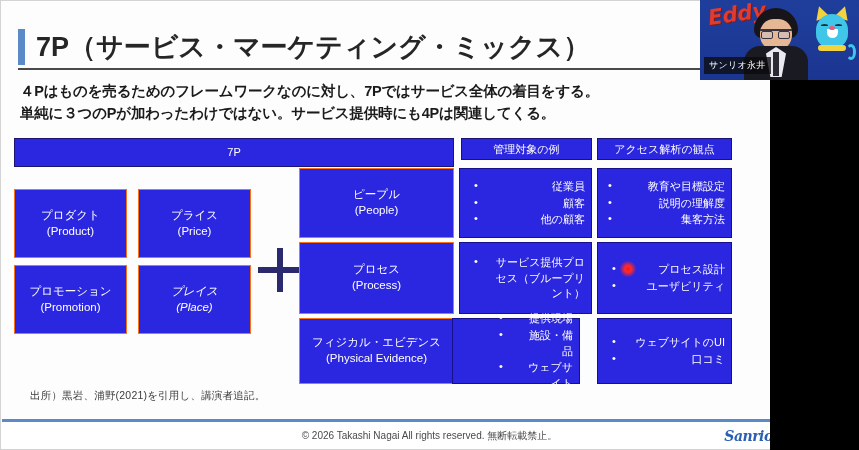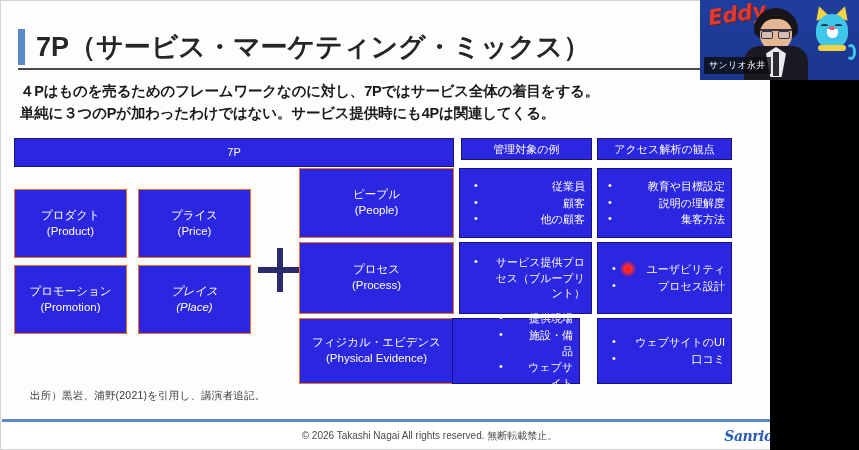--- a/index.html
+++ b/index.html
@@ -399,22 +399,22 @@
         <div class="en">(Process)</div>
       </div>
     </div>
     <div class="cell-list" style="left:459px; top:242px; width:133px; height:72px;">
       <ul>
         <li>サービス提供プロセス（ブループリント）</li>
       </ul>
     </div>
     <div class="cell-list" style="left:597px; top:242px; width:135px; height:72px;">
       <ul>
+        <li>プロセス設計</li>
         <li>ユーザビリティ</li>
-        <li>プロセス設計</li>
       </ul>
     </div>
 
     <div class="cell" style="left:299px; top:318px; width:155px; height:66px;">
       <div>
         <div>フィジカル・エビデンス</div>
         <div class="en">(Physical Evidence)</div>
       </div>
     </div>
     <div class="cell-list" style="left:452px; top:318px; width:128px; height:66px;padding-left:44px;">

